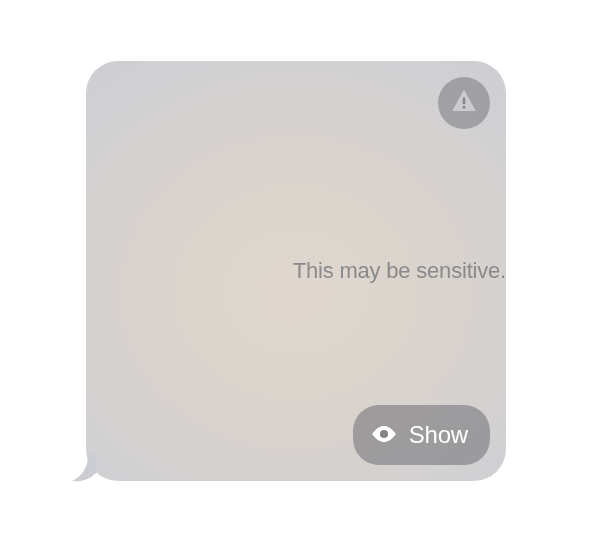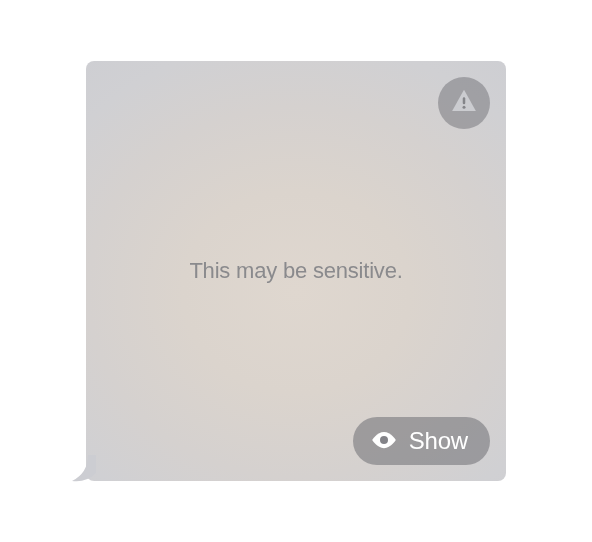--- a/index.html
+++ b/index.html
@@ -21,30 +21,30 @@
     .bubble-wrapper {
       position: relative;
       width: 420px;
       height: 420px;
     }
     
     .message-bubble {
       position: relative;
       width: 420px;
       height: 420px;
-      border-radius: 8px;
+      border-radius: 32px;
       background: radial-gradient(ellipse 90% 80% at 50% 55%, 
         #dfd7cf 0%, 
         #dbd4cd 30%, 
         #d5d1cf 55%, 
         #d0d0d3 75%, 
         #cccdd2 100%);
       display: flex;
       align-items: center;
-      justify-content: center;
+      justify-content: flex-end;
       overflow: hidden;
     }
     
     .bubble-tail {
       position: absolute;
       bottom: -2px;
       left: -14px;
       width: 32px;
       height: 28px;
     }
@@ -76,21 +76,21 @@
       font-size: 22px;
       color: #8a8a8d;
       font-weight: 400;
       letter-spacing: -0.2px;
     }
     
     .show-button {
       position: absolute;
       bottom: 16px;
       right: 16px;
-      height: 48px;
+      height: 60px;
       padding: 0 22px 0 16px;
       border-radius: 26px;
       background: rgba(118, 118, 123, 0.6);
       display: flex;
       align-items: center;
       gap: 10px;
       border: none;
       cursor: pointer;
     }
     

